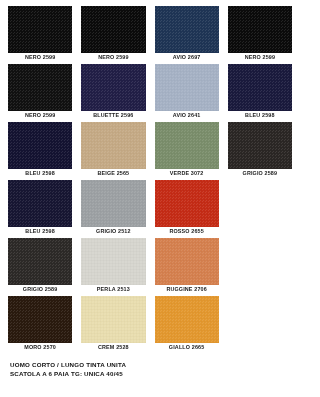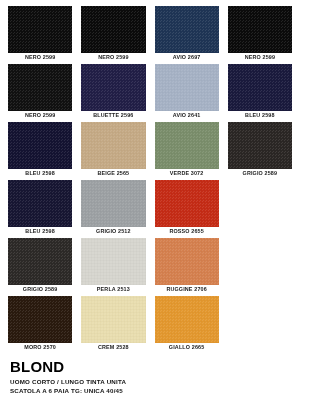--- a/index.html
+++ b/index.html
@@ -188,18 +188,17 @@
         <div class="swatch-chip texture" style="--chip: #e5992f; background-color: rgb(229, 153, 47);"></div>
         <div class="swatch-label">GIALLO 2665</div>
       </div>
       <div class="swatch-cell empty">
         <div class="swatch-chip" style="--chip: #ffffff; background-color: rgb(255, 255, 255);"></div>
         <div class="swatch-label"></div>
       </div>
     </div>
 
   <div class="footer">
-    <div class="brand">BLOND</div>
     <div class="desc">UOMO CORTO / LUNGO TINTA UNITA</div>
     <div class="desc2">SCATOLA A 6 PAIA  TG: UNICA 40/45</div>
   </div>
 
 </div>
 
 </body></html>

